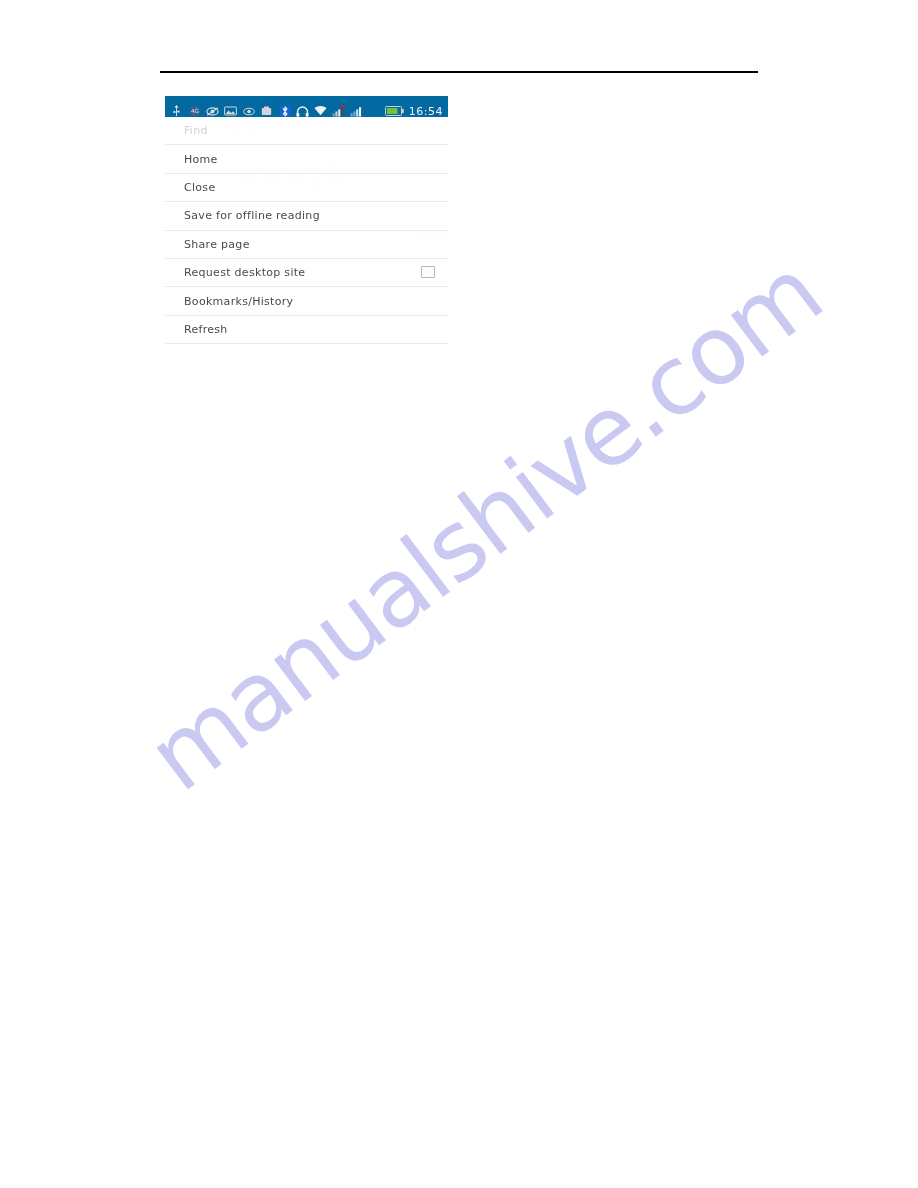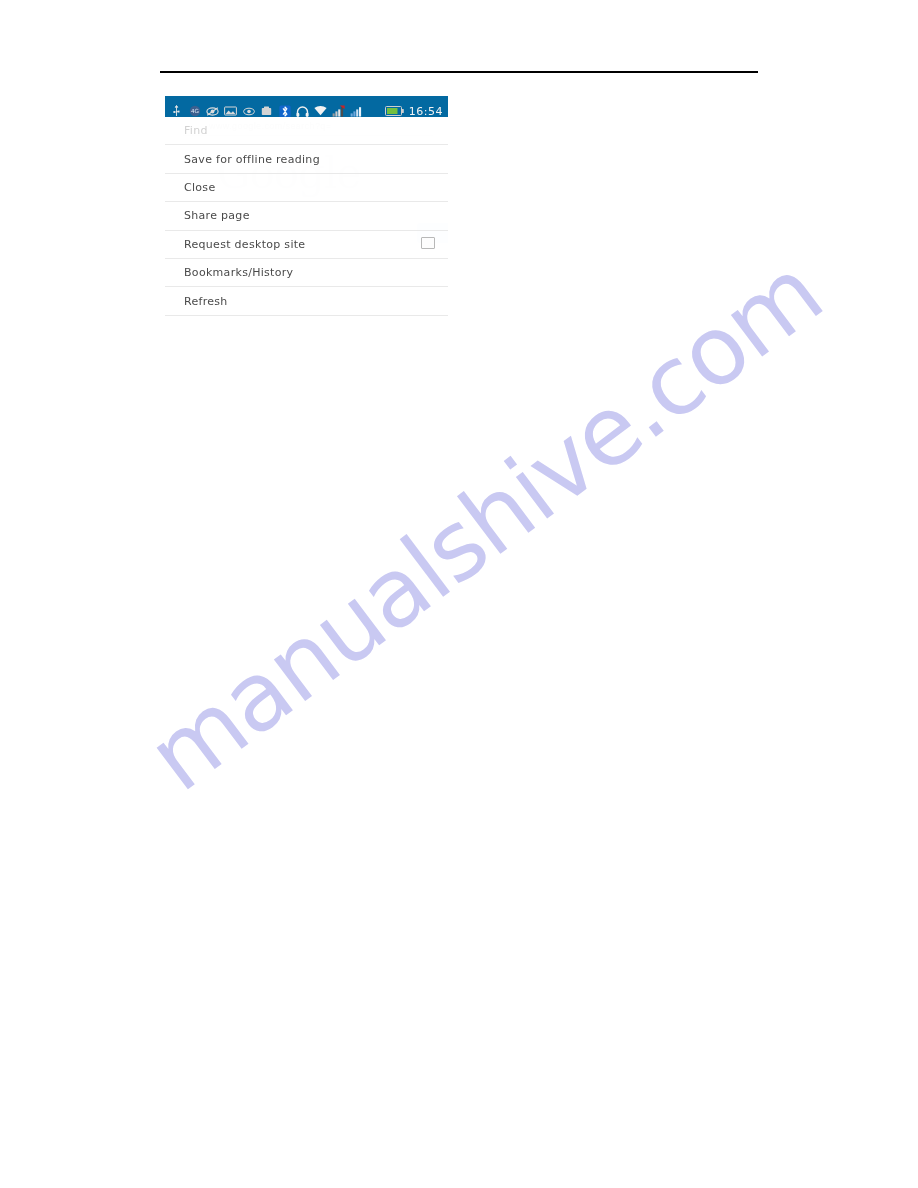--- a/index.html
+++ b/index.html
@@ -316,28 +316,31 @@
     <div class="bg-block"></div>
   </div>
 
   <div class="menu">
 
 
     <div class="menu-item disabled">
       <span class="label">Find</span>
     </div>
 
-
+    <div class="menu-item">
+      <span class="label">Home</span>
+    </div>
+
+
+    <div class="menu-item">
+      <span class="label">Close</span>
+    </div>
 
     <div class="menu-item">
       <span class="label">Save for offline reading</span>
-    </div>
-
-    <div class="menu-item">
-      <span class="label">Close</span>
     </div>
 
     <div class="menu-item">
       <span class="label">Share page</span>
     </div>
 
 
     <div class="menu-item">
       <span class="label">Request desktop site</span>
       <span class="menu-check"></span>

